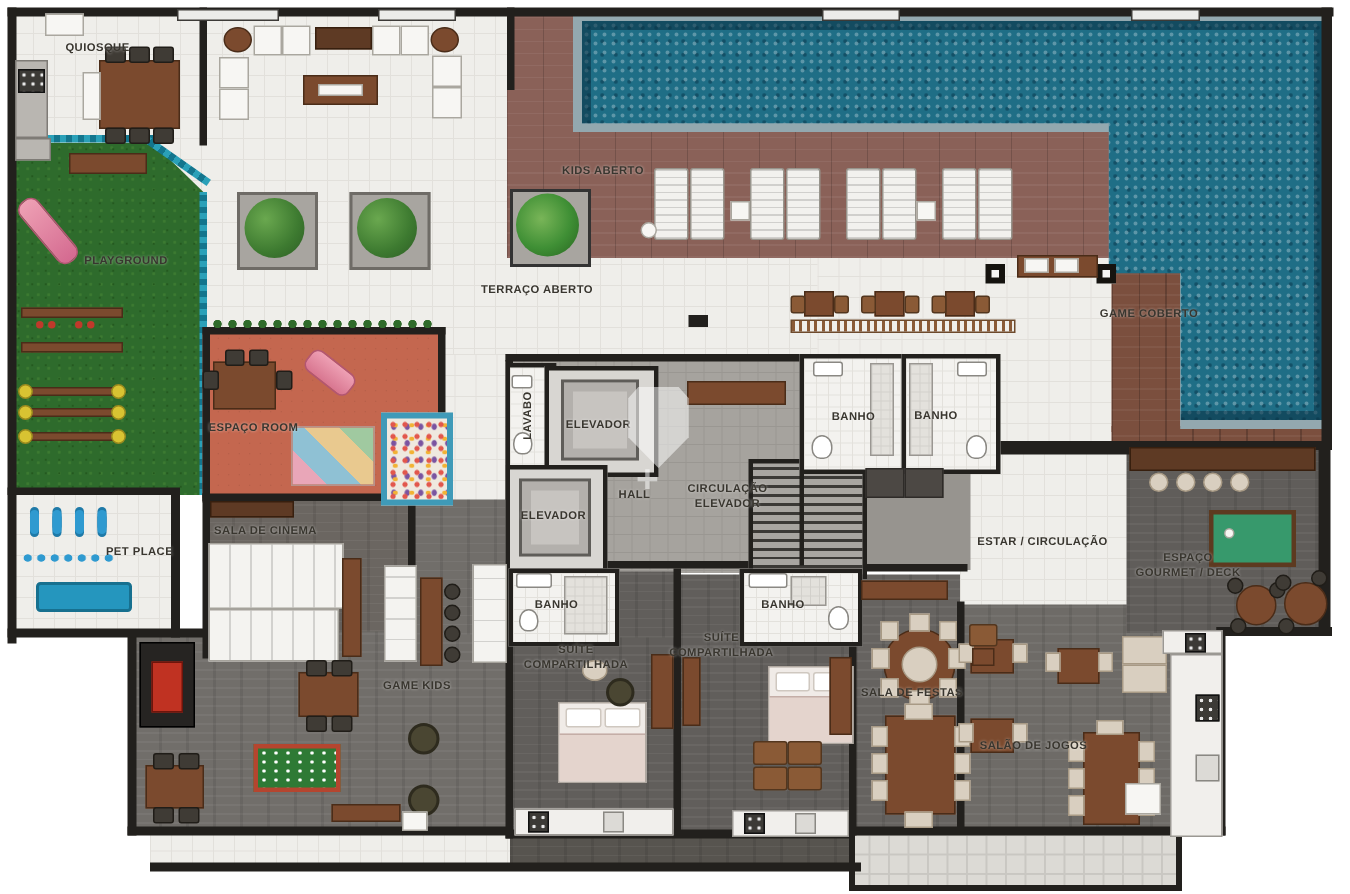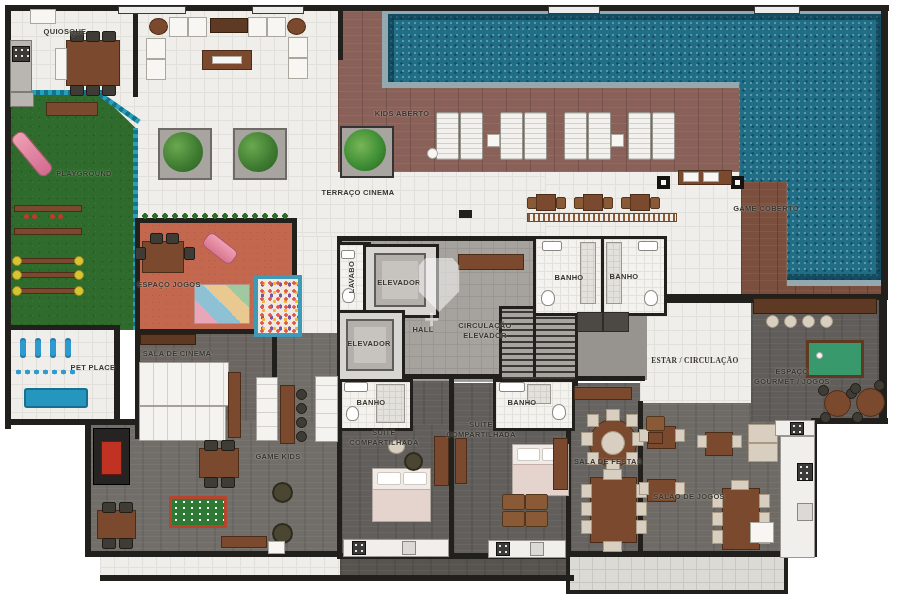--- a/index.html
+++ b/index.html
@@ -403,37 +403,37 @@
   <div class="abs yd" style="left:74px;top:256px;width:8px;height:8px"></div>
   <div class="abs yd" style="left:12px;top:270px;width:8px;height:8px"></div>
   <div class="abs yd" style="left:74px;top:270px;width:8px;height:8px"></div>
   <div class="abs yd" style="left:12px;top:286px;width:8px;height:8px"></div>
   <div class="abs yd" style="left:74px;top:286px;width:8px;height:8px"></div>
 
   <div class="abs" style="left:0;top:0;width:900px;height:596px" id="labels-layer">
       <span class="lbl" style="left: 65px; top: 32px;">QUIOSQUE</span>
       <span class="lbl" style="left: 48px; top: 174px; margin-left: 36px;">PLAYGROUND</span>
       <span class="lbl" style="left: 93px; top: 368px;">PET PLACE</span>
-      <span class="lbl" style="left: 169px; top: 285px;">ESPAÇO JOGOS</span>
+      <span class="lbl" style="left: 169px; top: 285px;">ESPAÇO ROOM</span>
       <span class="lbl" style="left: 177px; top: 354px;">SALA DE CINEMA</span>
       <span class="lbl" style="left: 278px; top: 457px;">GAME KIDS</span>
-      <span class="lbl" style="left: 358px; top: 193px;">TERRAÇO CINEMA</span>
+      <span class="lbl" style="left: 358px; top: 193px;">TERRAÇO ABERTO</span>
       <span class="lbl" style="left: 402px; top: 114px;">KIDS ABERTO</span>
       <span class="lbl" style="left: 766px; top: 209px;">GAME COBERTO</span>
       <span class="lbl" style="left: 352px; top: 277px; transform: translate(-50%, -50%) rotate(-90deg);">LAVABO</span>
       <span class="lbl" style="left: 399px; top: 283px;">ELEVADOR</span>
       <span class="lbl" style="left: 369px; top: 344px;">ELEVADOR</span>
       <span class="lbl" style="left: 423px; top: 330px;">HALL</span>
       <span class="lbl" style="left: 485px; top: 331px;">CIRCULAÇÃO
 ELEVADOR</span>
       <span class="lbl" style="left: 569px; top: 278px;">BANHO</span>
       <span class="lbl" style="left: 624px; top: 277px;">BANHO</span>
-      <span class="lbl" style="left: 695px; top: 361px; font-family: Liberation Serif, serif;">ESTAR / CIRCULAÇÃO</span>
+      <span class="lbl" style="left: 695px; top: 361px;">ESTAR / CIRCULAÇÃO</span>
       <span class="lbl" style="left: 792px; top: 377px;">ESPAÇO
-GOURMET / JOGOS</span>
+GOURMET / DECK</span>
       <span class="lbl" style="left: 384px; top: 438px;">SUÍTE
 COMPARTILHADA</span>
       <span class="lbl" style="left: 371px; top: 403px;">BANHO</span>
       <span class="lbl" style="left: 481px; top: 430px;">SUÍTE
 COMPARTILHADA</span>
       <span class="lbl" style="left: 522px; top: 403px;">BANHO</span>
       <span class="lbl" style="left: 608px; top: 462px;">SALA DE FESTAS</span>
       <span class="lbl" style="left: 689px; top: 497px;">SALÃO DE JOGOS</span>
     </div>
 

